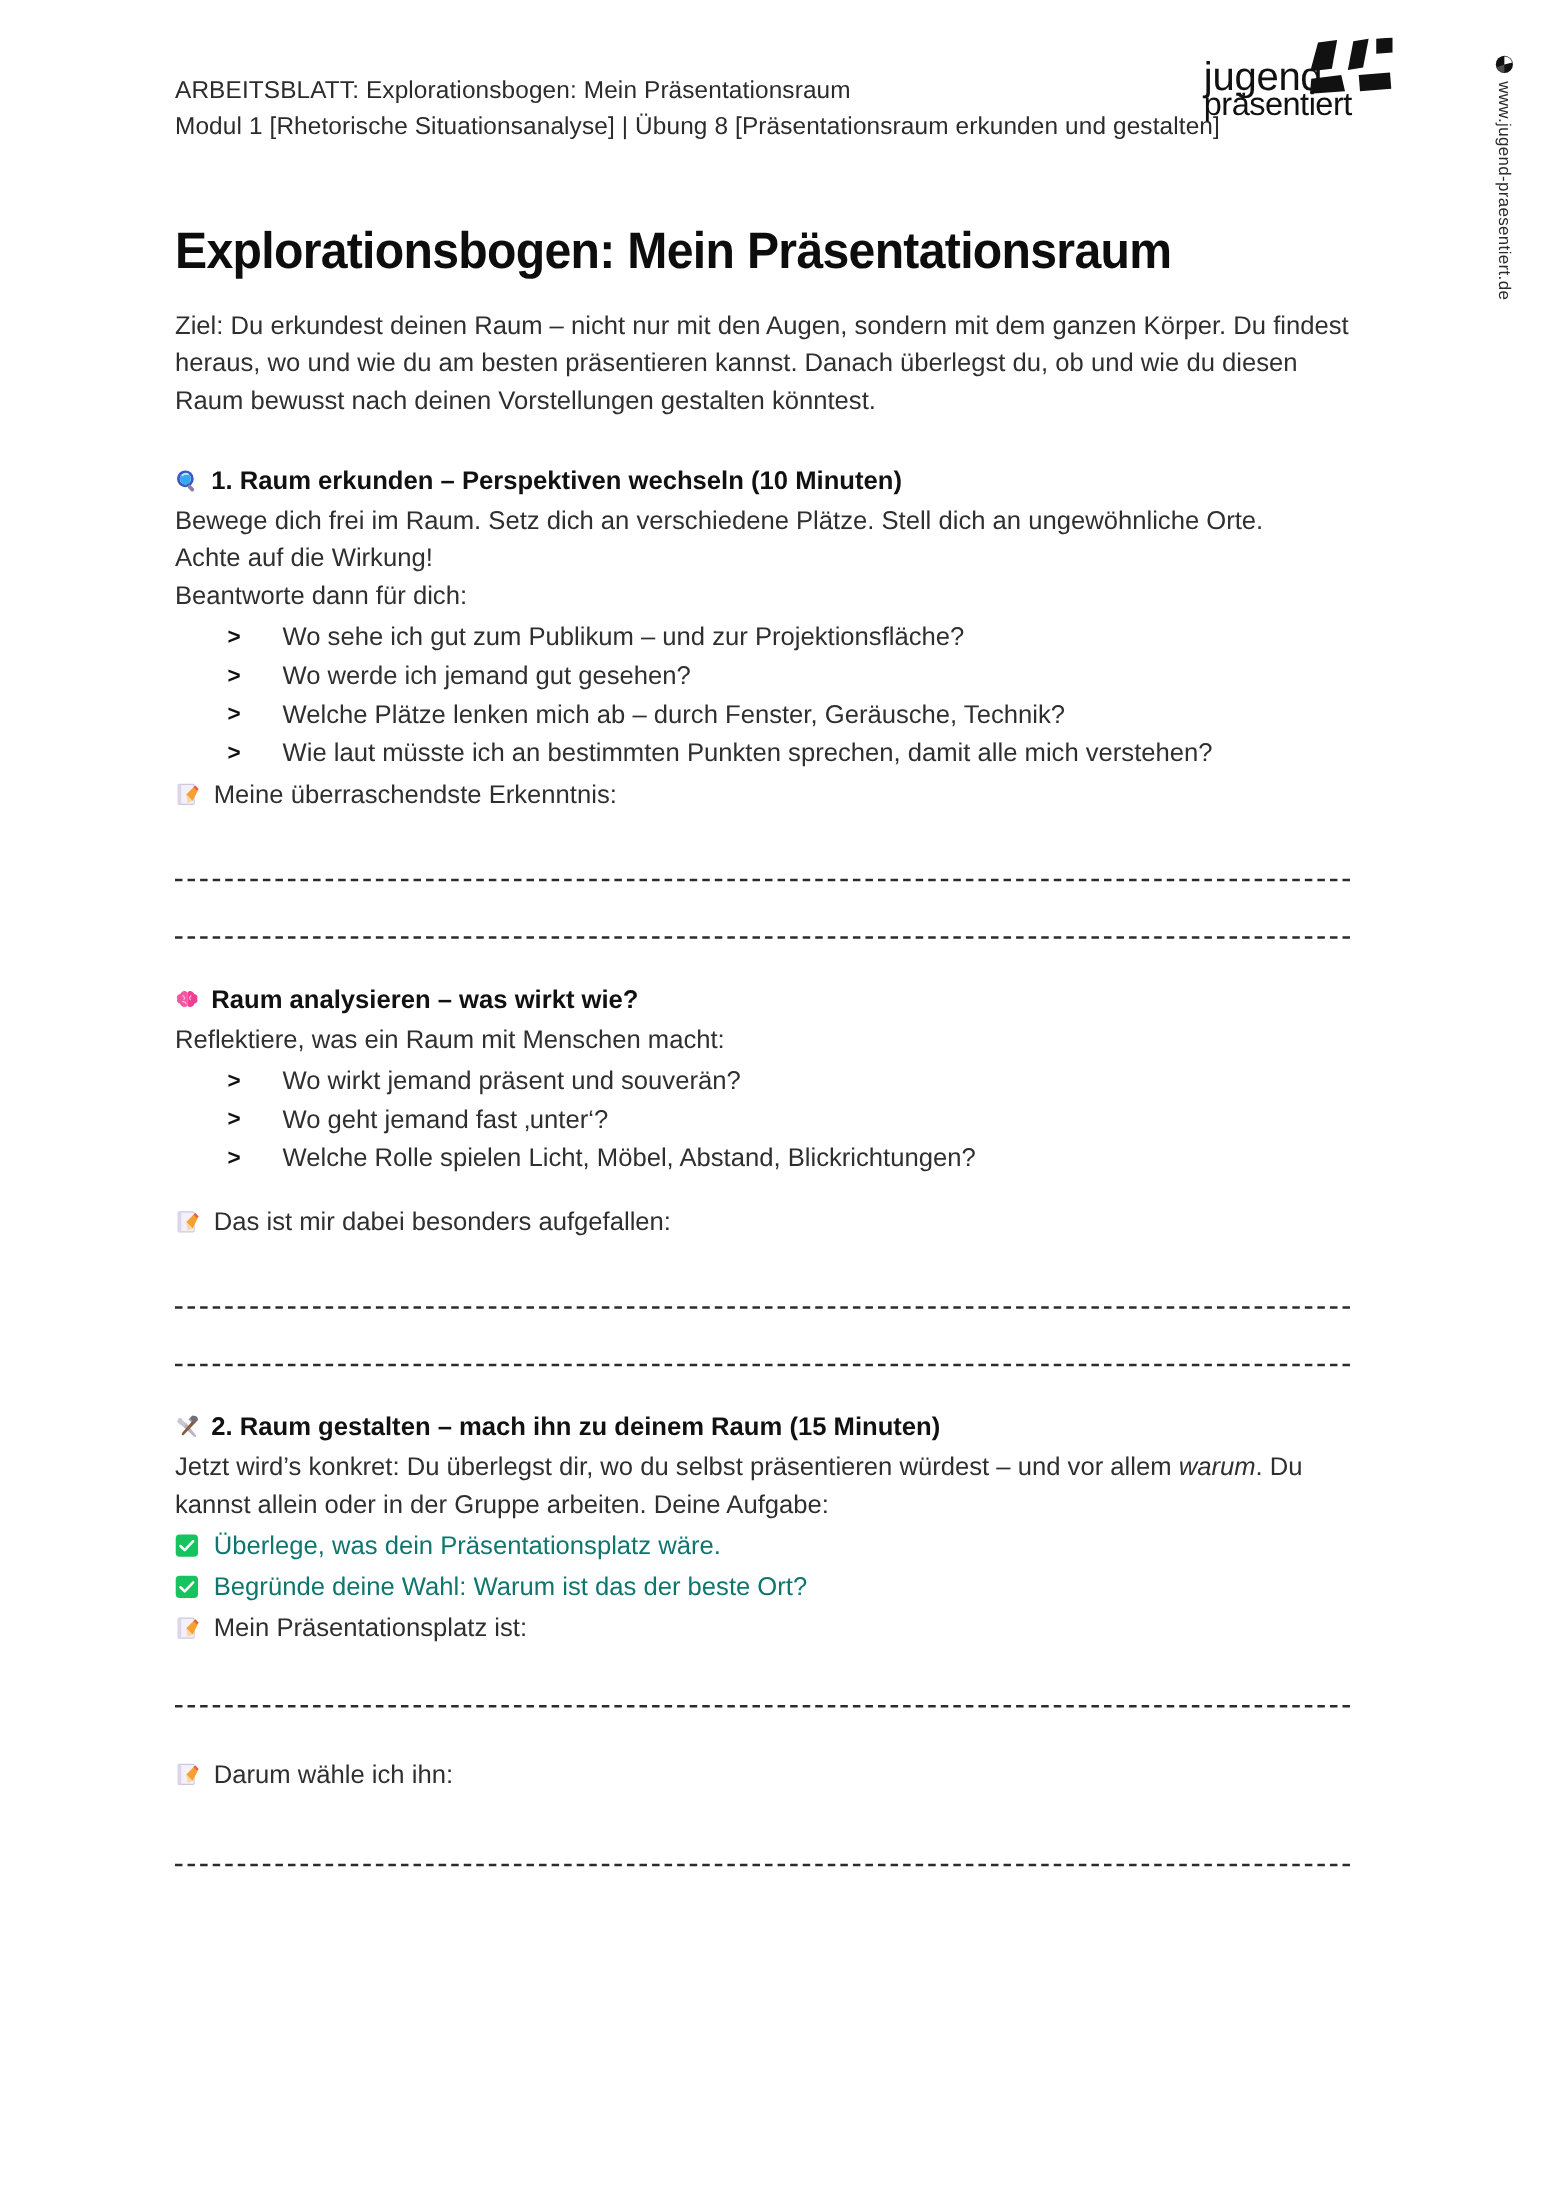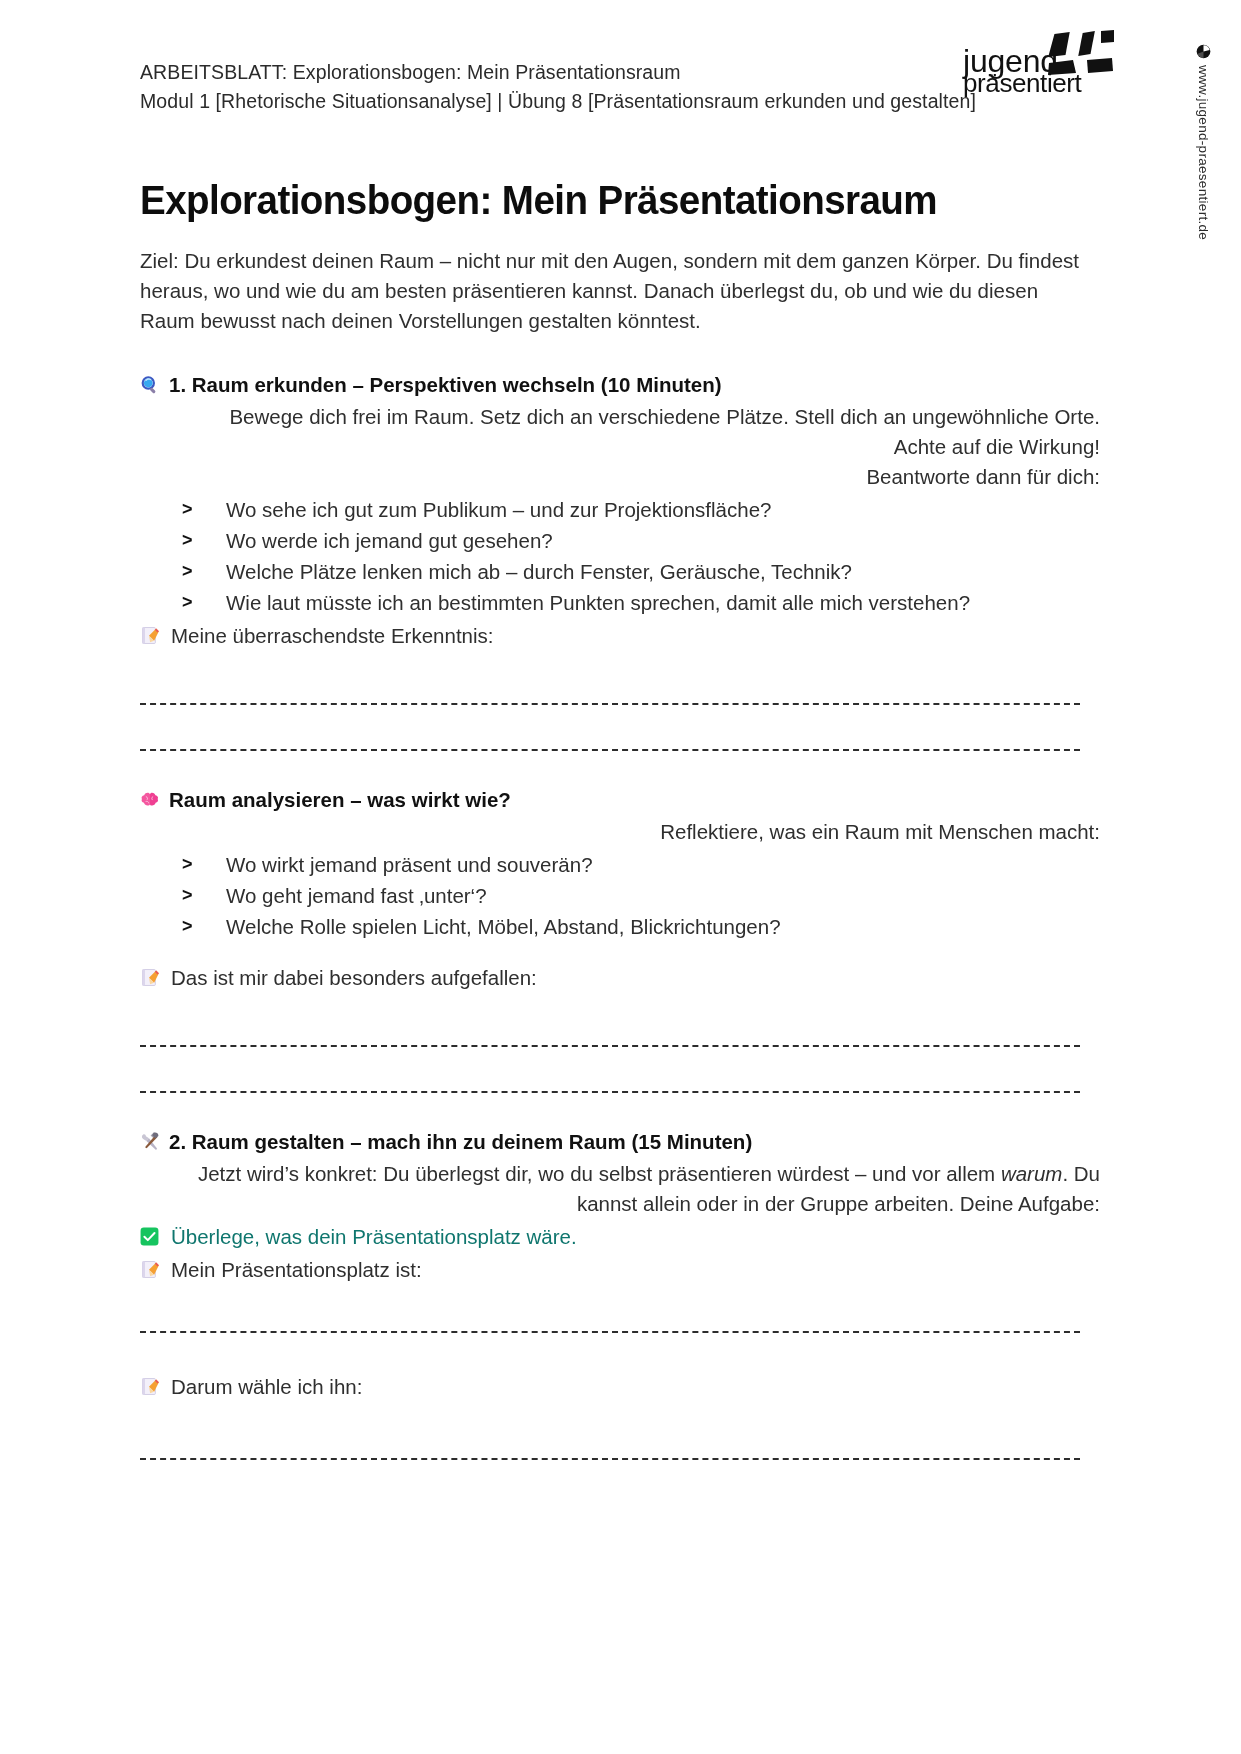--- a/index.html
+++ b/index.html
@@ -134,21 +134,20 @@
     align-items: center;
     gap: 9px;
   }
   h2.section-head .htext { display: inline-block; }
 
   p.section-line {
     margin: 0;
     font-size: 20.5px;
     line-height: 30px;
     color: #2f2f2f;
-    text-align: right;
   }
   p.section-line.it em { font-style: italic; }
 
   ul.arrow-list {
     list-style: none;
     margin: 2px 0 0 0;
     padding: 0 0 0 42px;
   }
   ul.arrow-list li {
     position: relative;
@@ -331,20 +330,27 @@
       <p class="section-line it"><span>Jetzt wird’s konkret: Du überlegst dir, wo du selbst präsentieren würdest – und vor allem </span><em>warum</em><span>. Du</span></p>
       <p class="section-line">kannst allein oder in der Gruppe arbeiten. Deine Aufgabe:</p>
       <ul class="check-list">
         <li>
           <svg class="checkbox-ico" viewBox="0 0 20 20">
             <rect x="0.6" y="0.6" width="18.8" height="18.8" rx="3.4" fill="#16c45f"></rect>
             <path d="M4.6 10.3 L8.2 13.8 L15.3 6.3" stroke="#ffffff" stroke-width="2.1" fill="none" stroke-linecap="round" stroke-linejoin="round"></path>
           </svg>
           <span>Überlege, was dein Präsentationsplatz wäre.</span>
         </li>
+        <li>
+          <svg class="checkbox-ico" viewBox="0 0 20 20">
+            <rect x="0.6" y="0.6" width="18.8" height="18.8" rx="3.4" fill="#16c45f"></rect>
+            <path d="M4.6 10.3 L8.2 13.8 L15.3 6.3" stroke="#ffffff" stroke-width="2.1" fill="none" stroke-linecap="round" stroke-linejoin="round"></path>
+          </svg>
+          <span>Begründe deine Wahl: Warum ist das der beste Ort?</span>
+        </li>
       </ul>
       <div class="memo-line">
         <svg class="memo-ico" viewBox="0 0 20 20">
           <rect x="1.6" y="1.6" width="13.5" height="16.8" rx="1" fill="#f3f0fa" stroke="#cdc7e0" stroke-width="0.9"></rect>
           <rect x="1.6" y="1.6" width="2.6" height="16.8" fill="#dcd6ec"></rect>
           <path d="M13.8 15.6 L8.4 10.2 L16 2.6 L18.8 5.4 Z" fill="#f5a033"></path>
           <path d="M8.4 10.2 L13.8 15.6 L9.6 17.2 Z" fill="#fad7a0"></path>
           <path d="M16 2.6 L18.8 5.4 L17.4 6.8 L14.6 4 Z" fill="#e8575a"></path>
         </svg>
         <span>Mein Präsentationsplatz ist:</span>

